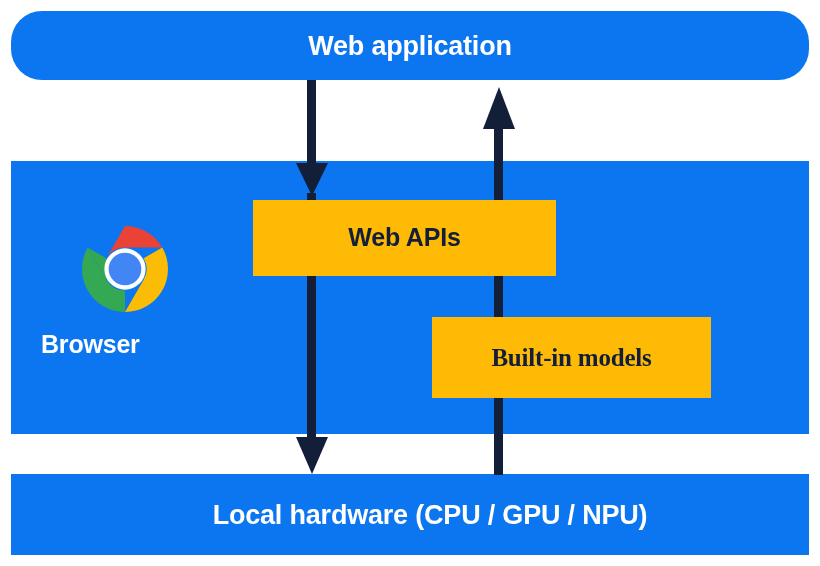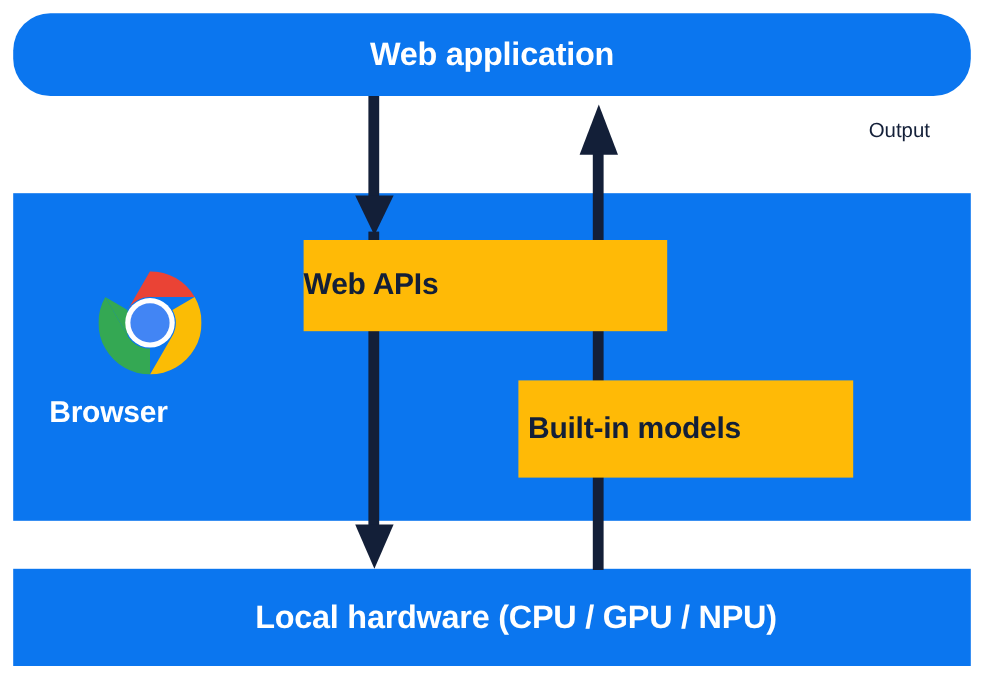--- a/index.html
+++ b/index.html
@@ -108,40 +108,42 @@
     border-bottom: 42px solid #131F38; }
   #arrow-up-shaft  { left: 494px; top: 126px; height: 349px; }
 
   
   .yellow-box {
     position: absolute;
     background: #FFBA06;
     color: #131F38;
     display: flex;
     align-items: center;
+    justify-content: center;
     text-align: center;
     font-weight: bold;
     line-height: 1.25;
     letter-spacing: -0.2px;
   }
   #box-web-apis {
     left: 253px;
     top: 200px;
     width: 303px;
     height: 76px;
     font-size: 25px;
   }
   #box-builtin-models {
     left: 432px;
     top: 317px;
     width: 279px;
     height: 81px;
     font-size: 25px;
     padding: 0 8px;
     box-sizing: border-box;
+    font-family: Liberation Serif, serif;
   }
 
   
   #browser-group {
     position: absolute;
     left: 41px;
     top: 226px;
     width: 168px;
     height: 150px;
   }
@@ -174,21 +176,20 @@
   </div>
 
   <div class="band" id="band-browser"></div>
 
   <div class="band" id="band-local-hardware">
     <div class="band-title">Local hardware (CPU / GPU / NPU)</div>
   </div>
 
 
   <div class="io-label" id="io-output">
-    <span class="io-kind">Output</span>
   </div>
 
   <div class="arrow-shaft" id="arrow-down-shaft-upper"></div>
   <div class="arrow-head" id="arrow-down-head-upper"></div>
   <div class="arrow-shaft" id="arrow-down-shaft-lower"></div>
   <div class="arrow-head" id="arrow-down-head-lower"></div>
 
   <div class="arrow-head" id="arrow-up-head"></div>
   <div class="arrow-shaft" id="arrow-up-shaft"></div>
 

